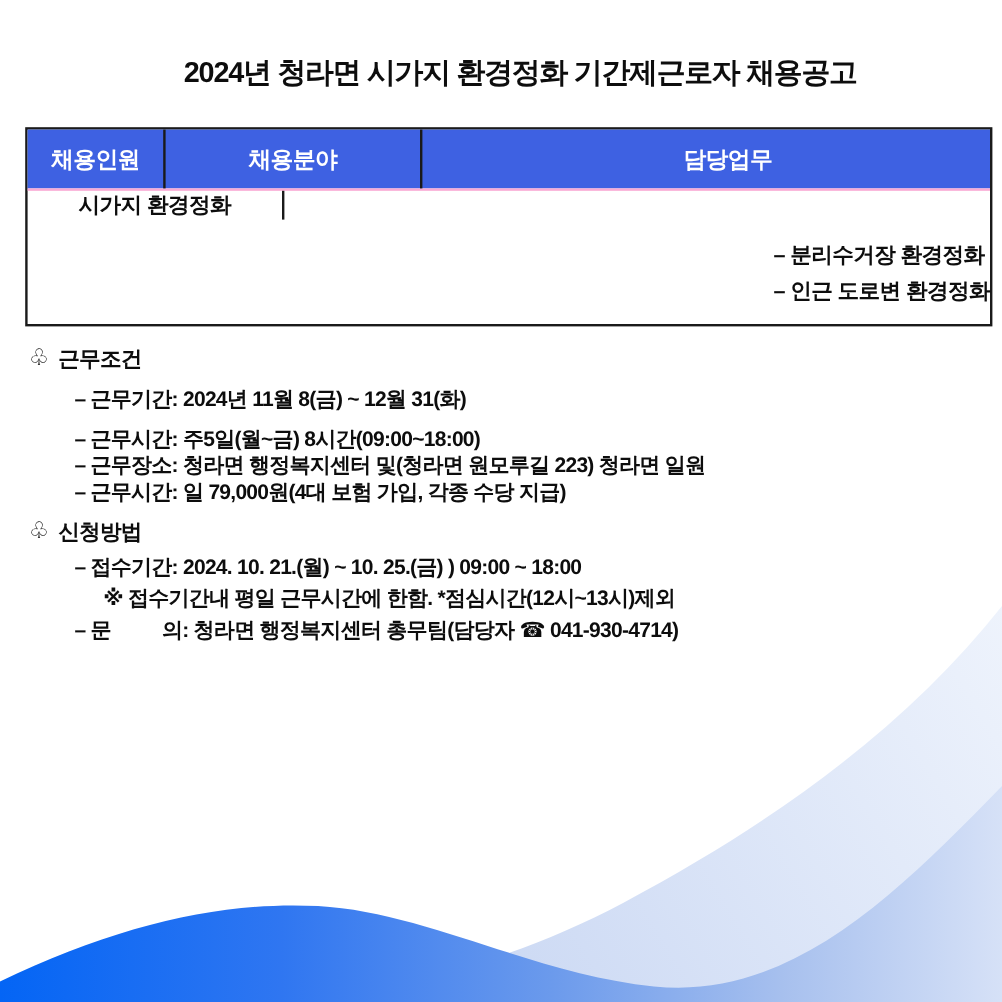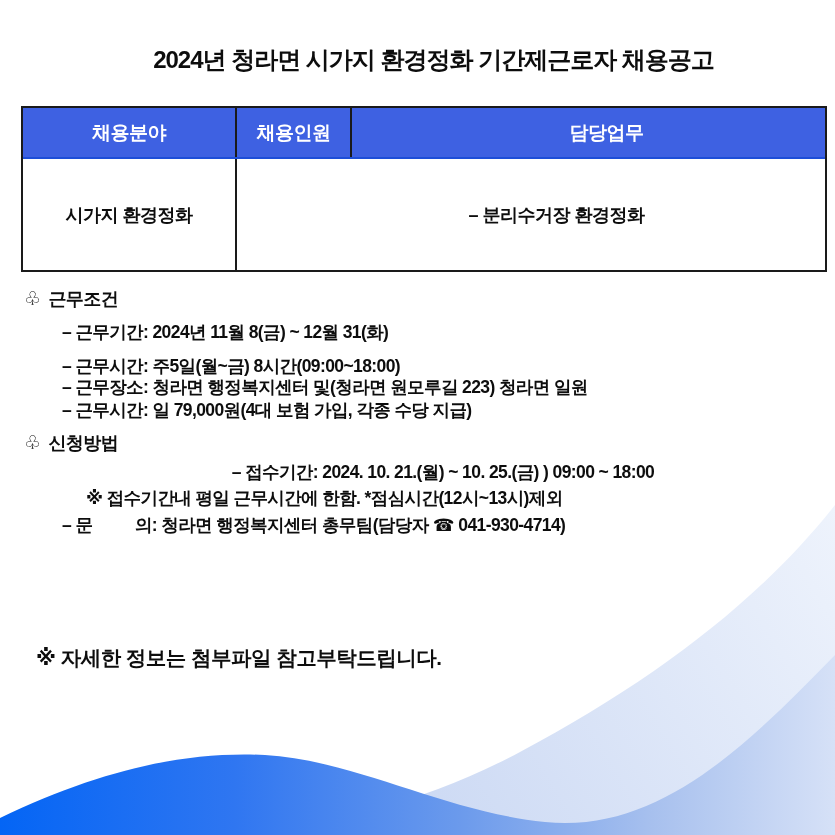--- a/index.html
+++ b/index.html
@@ -24,56 +24,56 @@
   }
   
   .tbl {
     position:absolute; left:21px; top:106px; width:806px;
     border:2px solid #1a1a1a;
     box-sizing:border-box;
     background:#ffffff;
   }
   .tr { display:flex; }
   .tr-head { height:49px; }
-  .tr-body { height:111px; border-top:2px solid #1d4ed8; }
+  .tr-body { height:111px; border-top:2px solid #f9a8d4;flex-direction:column; }
   .td {
     box-sizing:border-box;
     display:flex; align-items:center; justify-content:center;
     font-weight:700; letter-spacing:-0.5px;
   }
   .c1 { width:214px; border-right:2px solid #1a1a1a; }
   .c2 { width:115px; border-right:2px solid #1a1a1a; }
   .c3 { flex:1;margin-left:36px; }
   .th {
     color:#ffffff; font-size:19px;
   }
   .td-body { font-size:18px; color:#0d0d0d; }
   .duties {
-    justify-content:center; align-items:center;
+    justify-content:flex-end; align-items:center;
     padding-left:15px;
   }
   .duties-inner { line-height:30px; font-size:18px; font-weight:700; }
   
   .content {
     position:absolute; left:24px; top:288px; width:800px;
     font-size:17.5px; font-weight:700; letter-spacing:-0.6px;
     color:#0d0d0d;
   }
   .sec-head {
     display:flex; align-items:center; gap:8px;
     font-size:18px; line-height:22px;
   }
   .club { font-size:19px; line-height:22px; }
   .line { white-space:pre; line-height:21px; padding-left:38px; }
   .mt-a { margin-top:12px; }
   .mt-b { margin-top:13px; }
   .mt-c { margin-top:0; }
   .mt-d { margin-top:2px; }
   .mt-e { margin-top:11px; }
-  .mt-f { margin-top:8px;text-align:center; }
+  .mt-f { margin-top:8px; }
   .mt-g { margin-top:4px; }
   .mt-h { margin-top:5px; }
   .mt-i { margin-top:6px; }
   .sub { padding-left:62px; }
   
   .footer-note {
     position:absolute; left:36px; top:644px;
     font-size:20.5px; font-weight:800; letter-spacing:-0.5px;
     color:#0d0d0d;
     white-space:pre;
@@ -86,29 +86,30 @@
 </style>
 </head>
 <body>
 
 <div class="page">
 
   <div class="title">2024년 청라면 시가지 환경정화 기간제근로자 채용공고</div>
 
   <div class="tbl">
     <div class="tr tr-head" style="background-color: rgb(62, 97, 226);">
+      <div class="td th c2">채용인원</div>
       <div class="td th c1">채용분야</div>
-      <div class="td th c2">채용인원</div>
       <div class="td th c3">담당업무</div>
     </div>
     <div class="tr tr-body">
       <div class="td td-body c1">시가지 환경정화</div>
       <div class="td td-body c3 duties">
         <div class="duties-inner">
           <div>– 분리수거장 환경정화</div>
+          <div>– 인근 도로변 환경정화</div>
         </div>
       </div>
     </div>
   </div>
 
   <div class="content">
 
     <div class="sec-head">
       <span class="club">♧</span>
       <span>근무조건</span>
@@ -121,21 +122,20 @@
     <div class="sec-head mt-e">
       <span class="club">♧</span>
       <span>신청방법</span>
     </div>
     <div class="line mt-f">– 접수기간: 2024. 10. 21.(월) ~ 10. 25.(금) ) 09:00 ~ 18:00</div>
     <div class="line mt-h sub">※ 접수기간내 평일 근무시간에 한함. *점심시간(12시~13시)제외</div>
     <div class="line mt-i">– 문          의: 청라면 행정복지센터 총무팀(담당자 ☎ 041-930-4714)</div>
 
   </div>
 
-  <div class="footer-note">※ 자세한 정보는 첨부파일 참고부탁드립니다.</div>
 
   <svg class="waves" width="835" height="835" viewBox="0 0 835 835" aria-hidden="true">
     <defs>
       <linearGradient id="gradPale" gradientUnits="userSpaceOnUse" x1="835" y1="505" x2="300" y2="835">
         <stop offset="0" stop-color="#eef3fc"></stop>
         <stop offset="1" stop-color="#c5d4f2"></stop>
       </linearGradient>
       <linearGradient id="gradBright" gradientUnits="userSpaceOnUse" x1="0" y1="835" x2="835" y2="835">
         <stop offset="0" stop-color="#0465f5"></stop>
         <stop offset="0.28" stop-color="#2f76f1"></stop>

